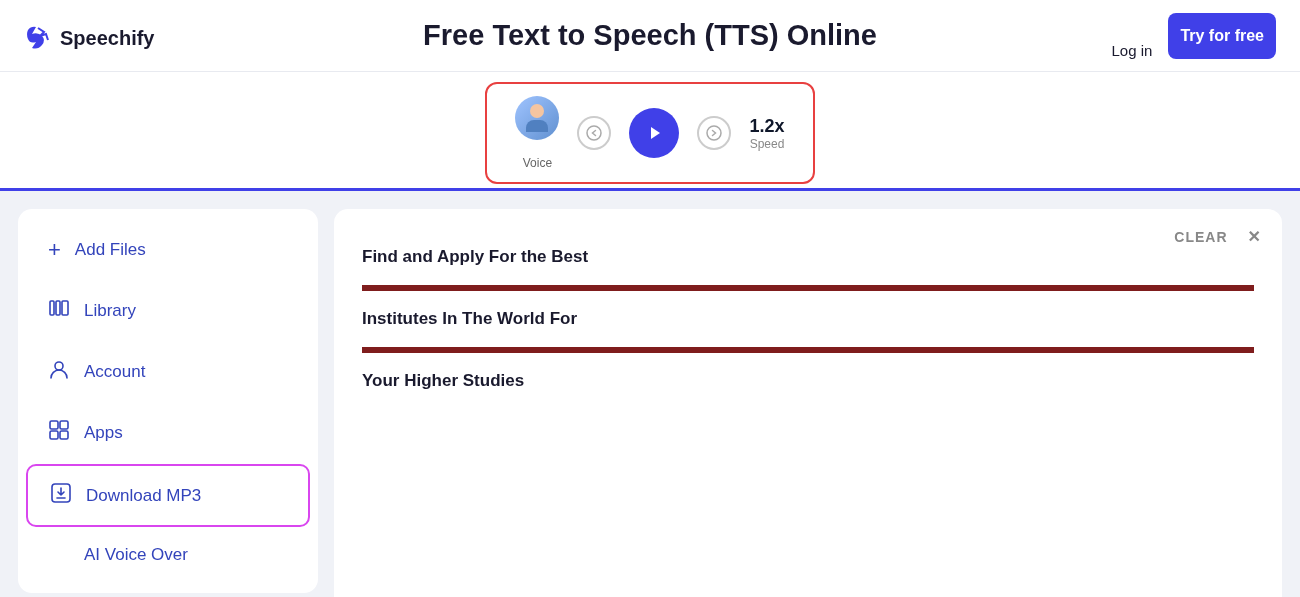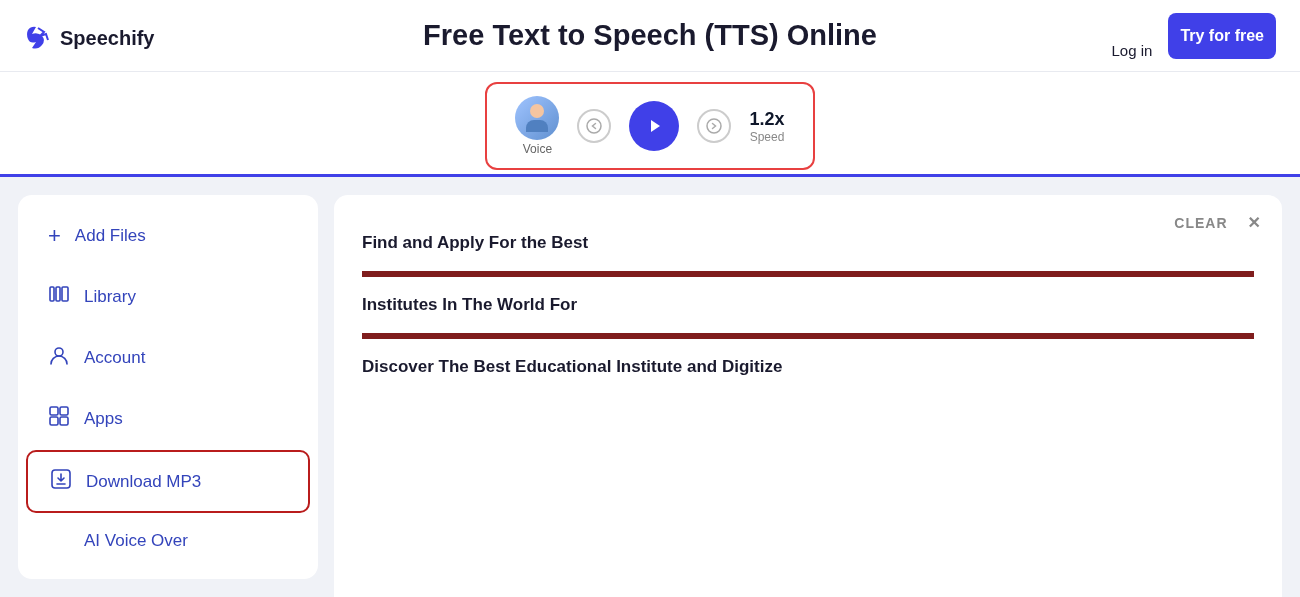--- a/index.html
+++ b/index.html
@@ -99,21 +99,21 @@
     .avatar-body {
       width: 22px;
       height: 12px;
       background: #5080c0;
       border-radius: 8px 8px 0 0;
     }
     .voice-label {
       font-size: 12px;
       color: #666;
       text-align: left;
-      margin-top: 2px;
+      margin-top: 16px;
     }
     .voice-col {
       display: flex;
       flex-direction: column;
       align-items: center;
     }
     .rewind-btn, .forward-btn {
       width: 34px;
       height: 34px;
       border-radius: 50%;
@@ -177,21 +177,21 @@
       gap: 14px;
       padding: 16px 22px;
       cursor: pointer;
       font-size: 17px;
       color: #3344bb;
       font-weight: 500;
       border-radius: 10px;
       margin: 2px 8px;
     }
     .sidebar-item.active-item {
-      border: 2px solid #b91c1c;
+      border: 2px solid #d946ef;
       border-radius: 10px;
     }
     .sidebar-icon {
       font-size: 20px;
       color: #3344bb;
     }
 
     
     .content-area {
       flex: 1;
@@ -351,16 +351,16 @@
   </aside>
 
   <main class="content-area">
     <button class="clear-btn">
       <span>CLEAR</span>
       <span style="font-size:16px;">✕</span>
     </button>
 
     <div class="content-text-line">Find and Apply For the Best</div>
     <div class="content-text-line">Institutes In The World For</div>
-    <div class="content-text-line">Discover The Best Educational Institute and Digitize</div>
+    <div class="content-text-line">Your Higher Studies</div>
   </main>
 
 </div>
 
 </body></html>

